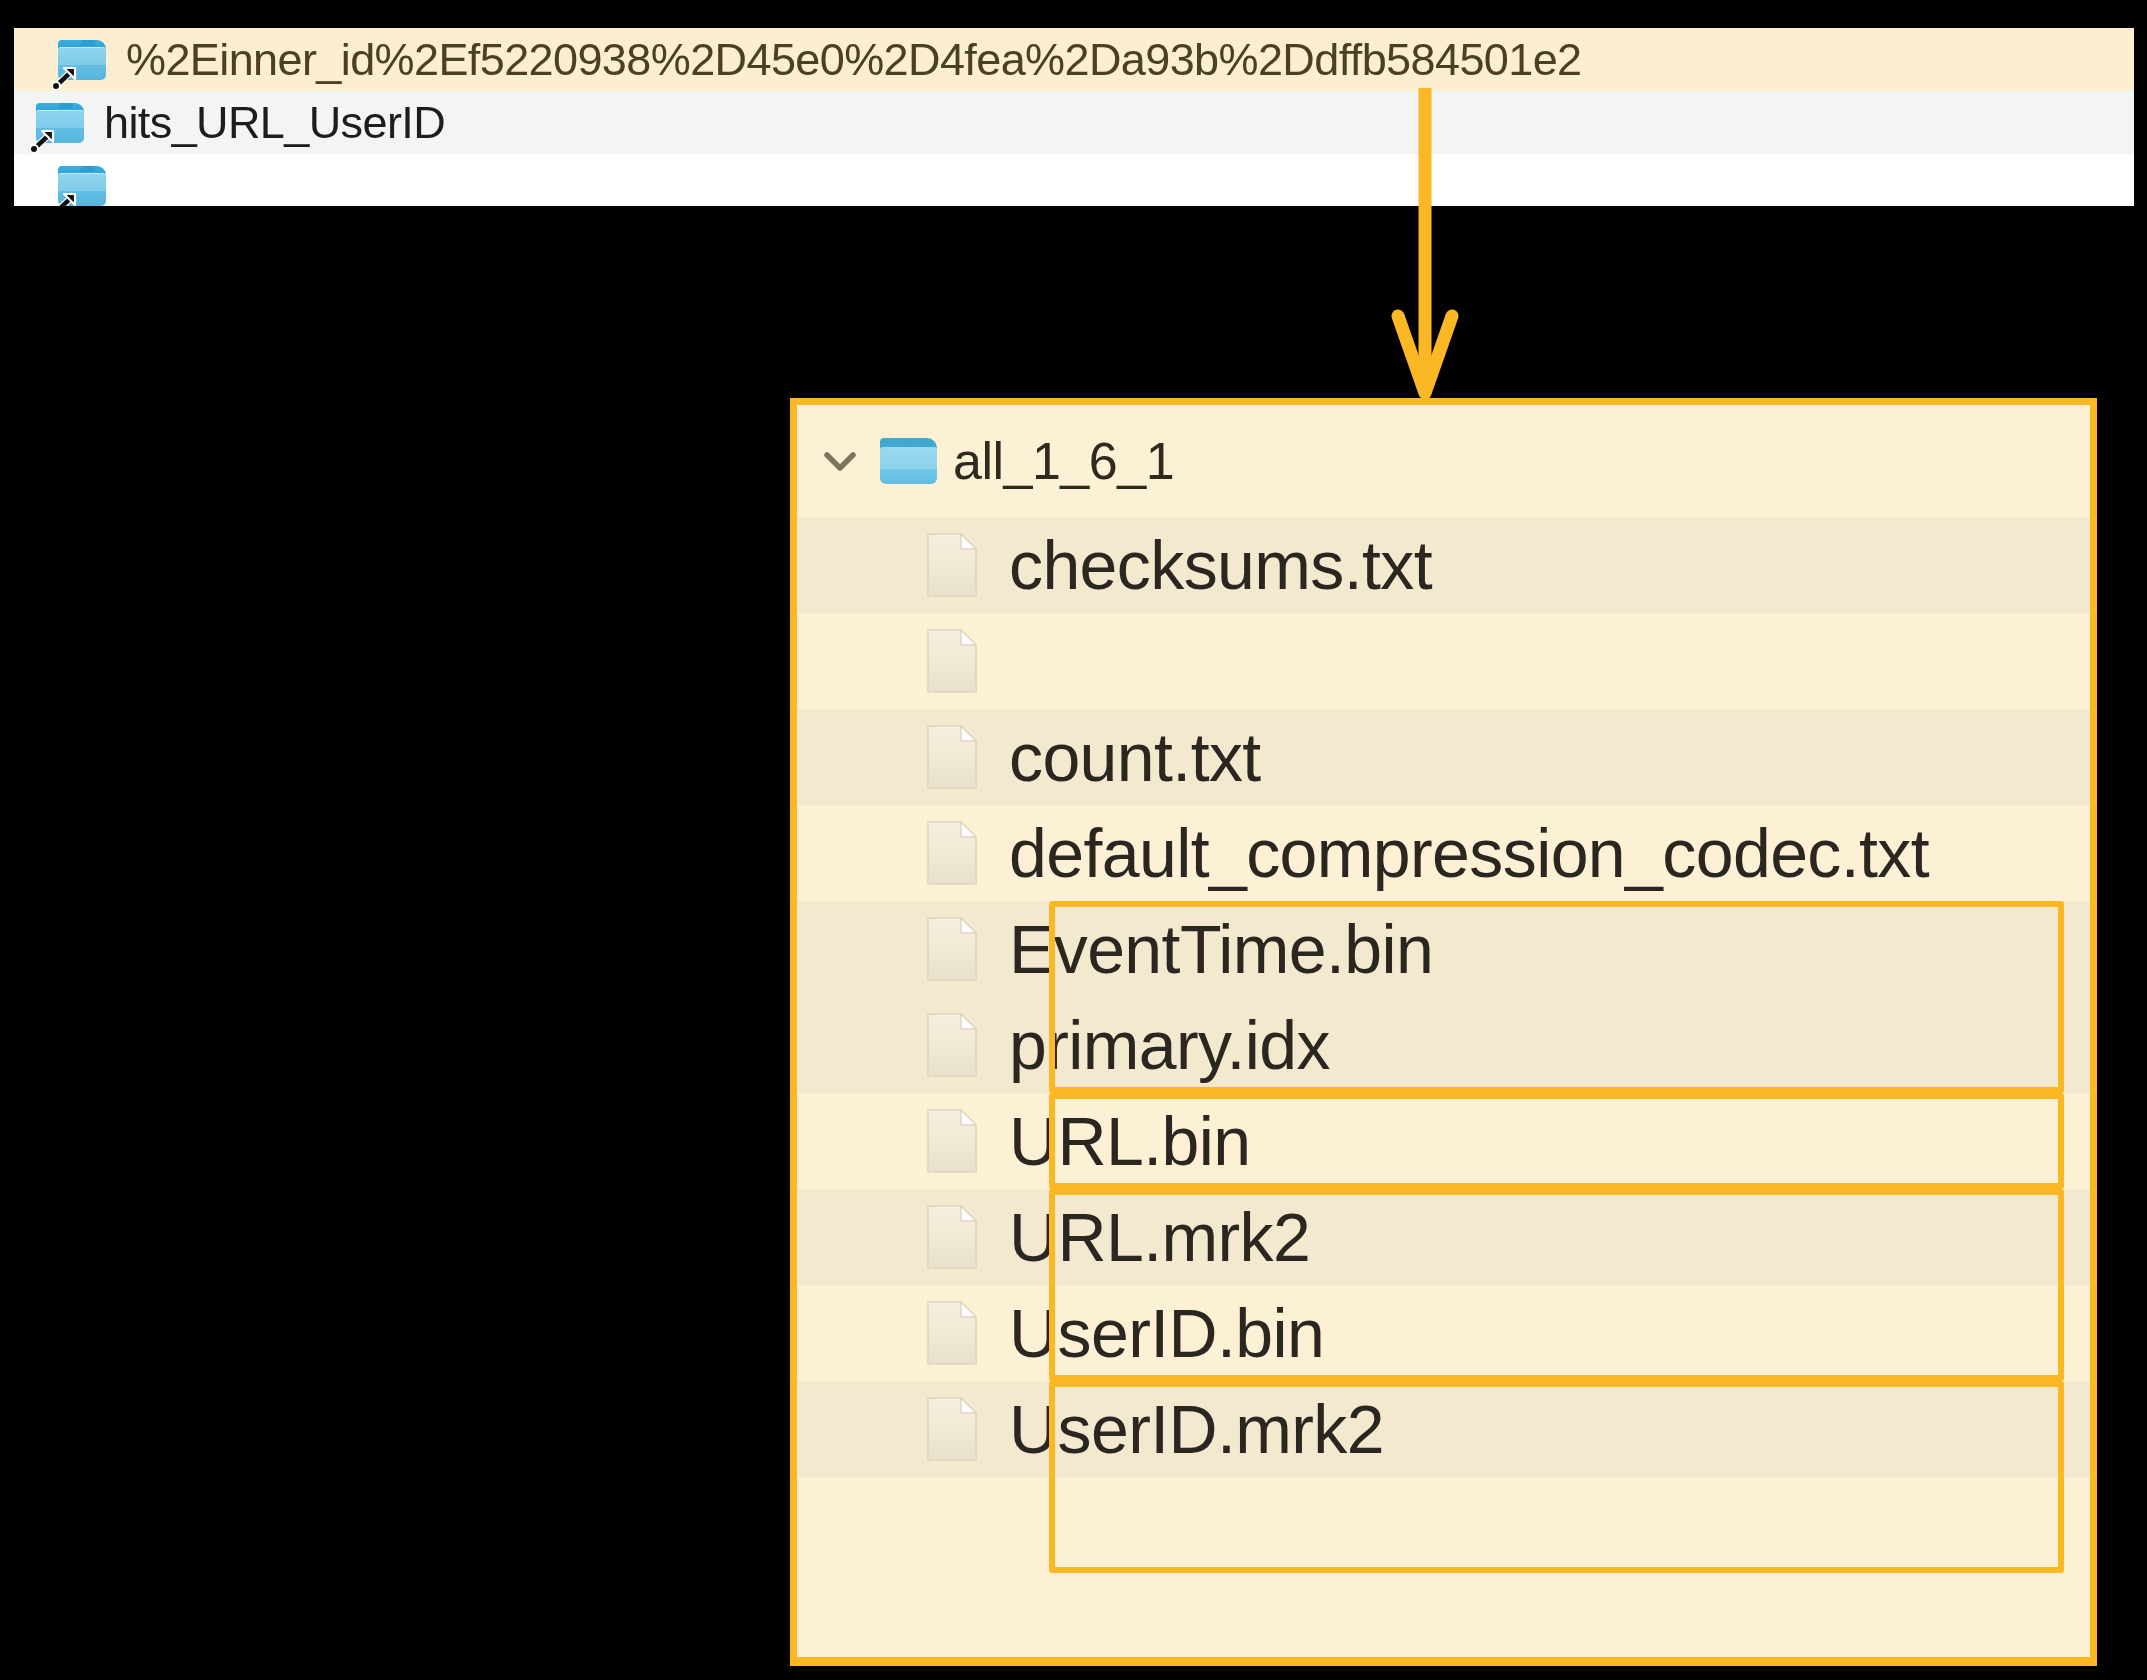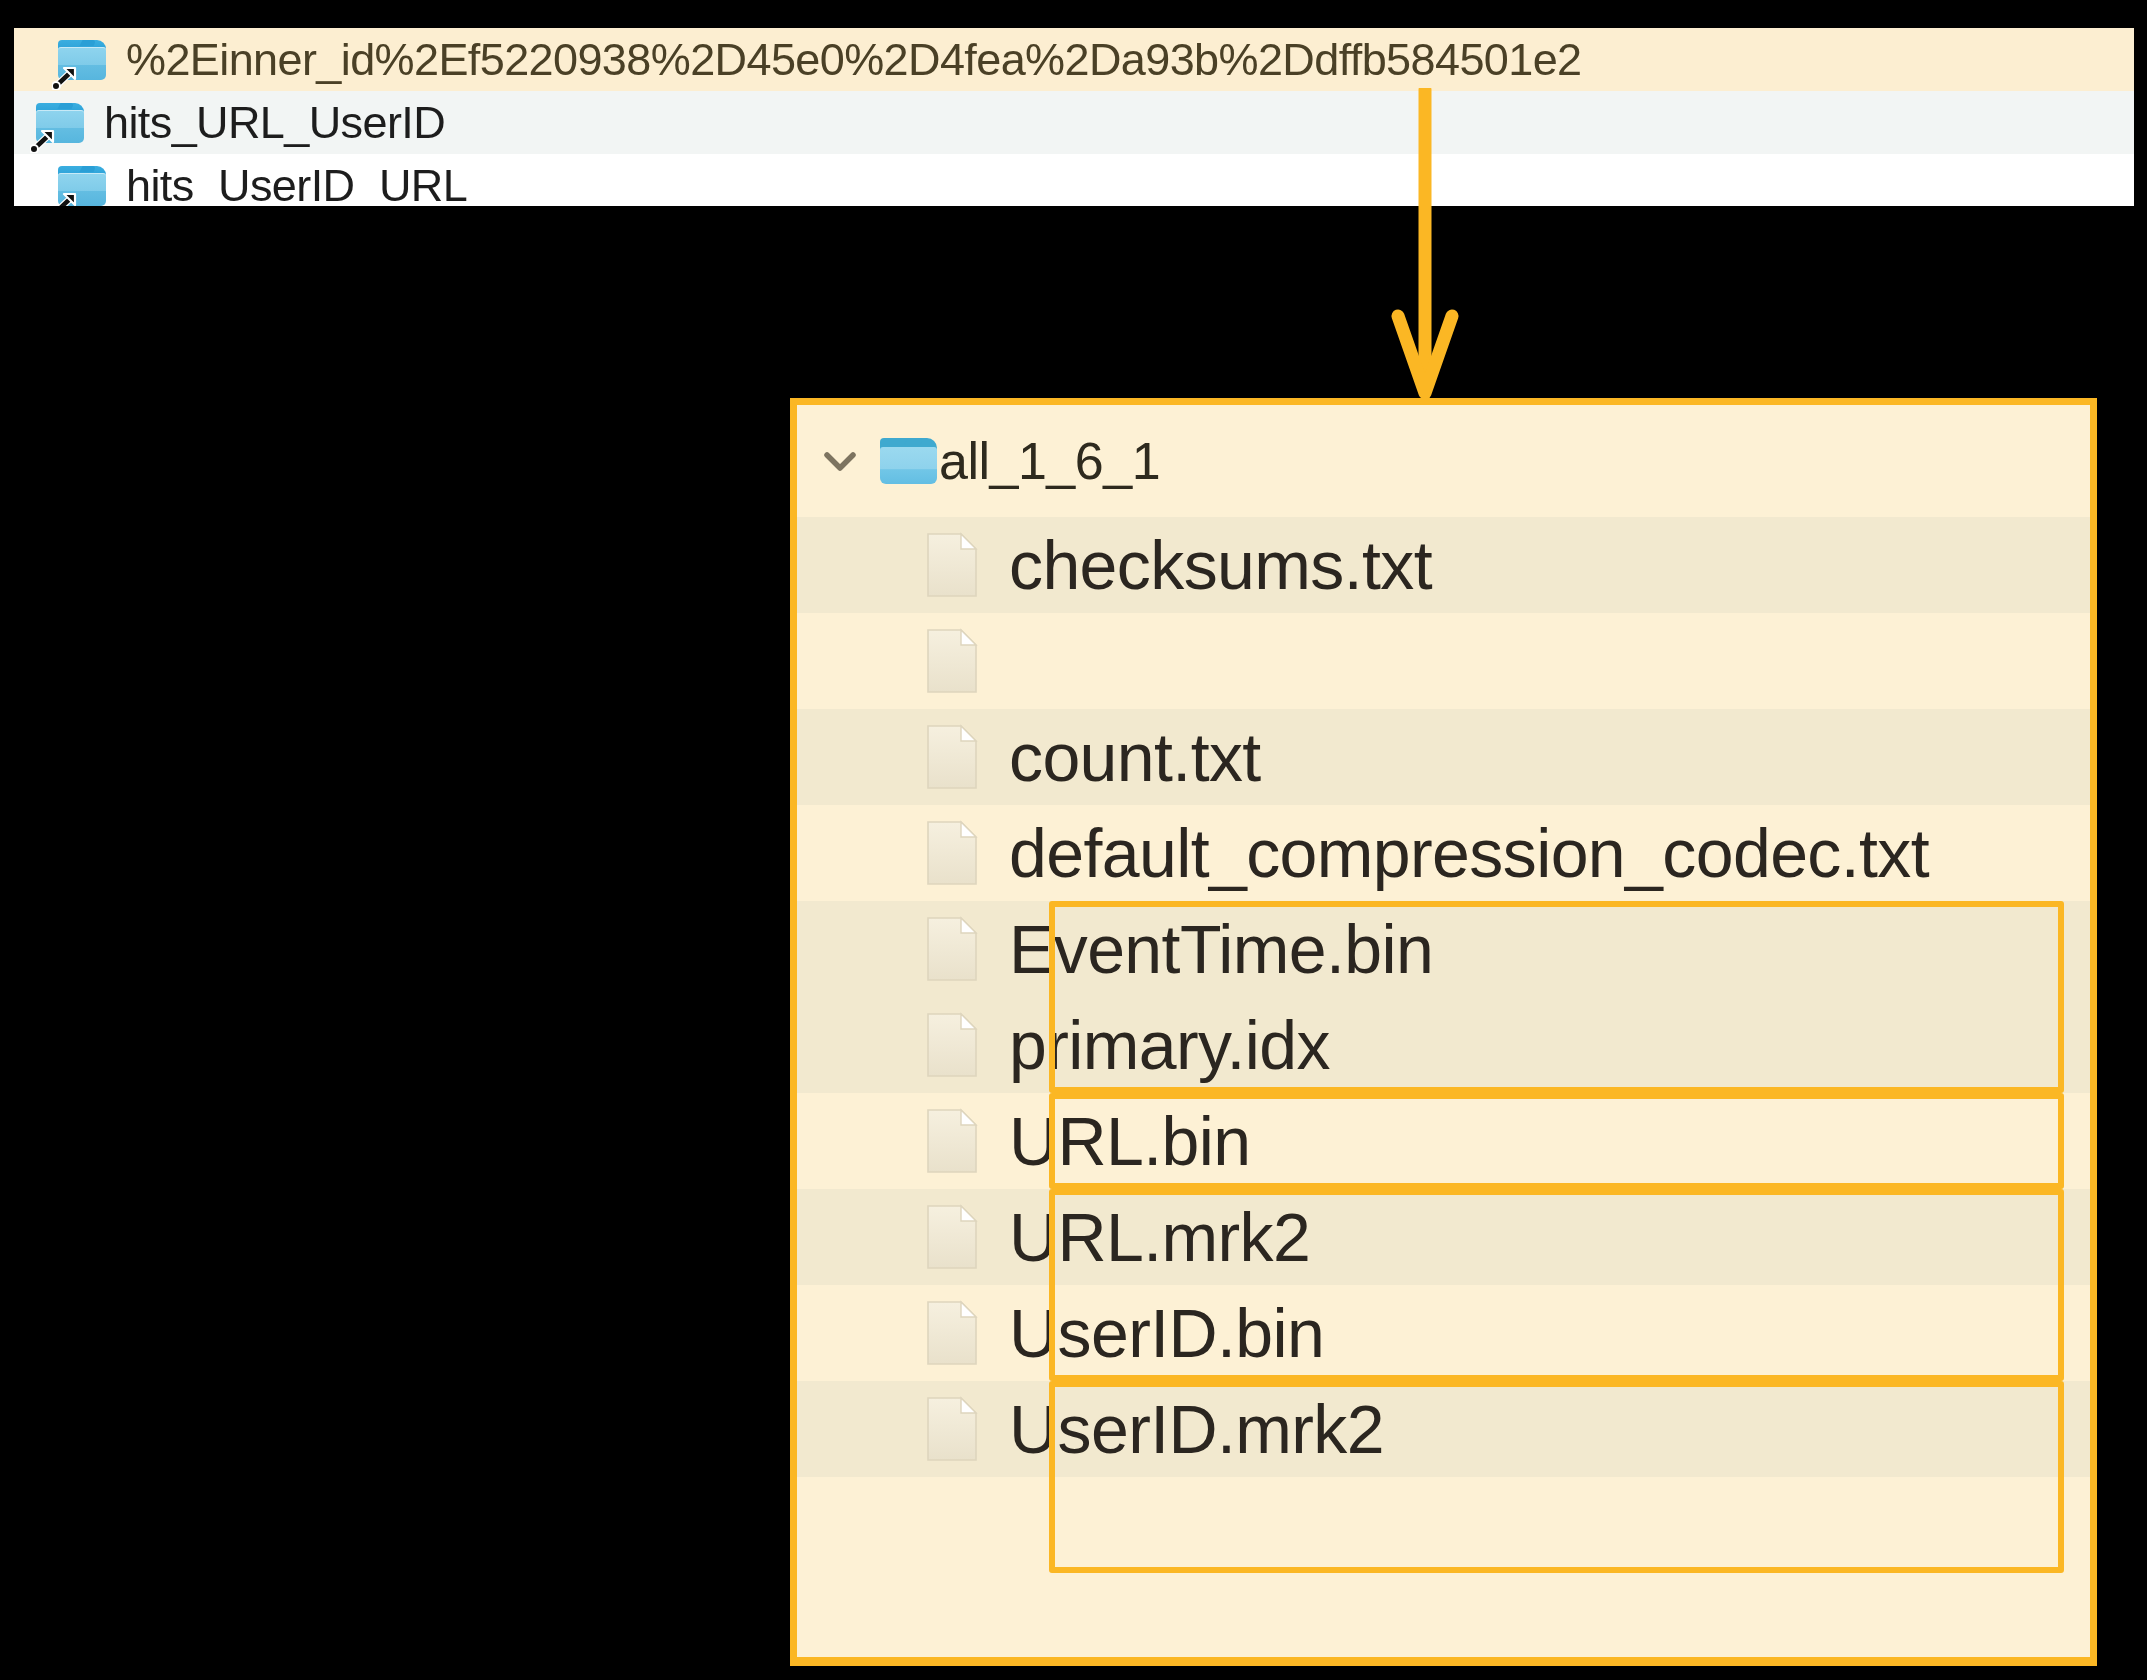--- a/index.html
+++ b/index.html
@@ -124,20 +124,21 @@
 
   
   #dir-row {
     height: 112px;
     padding-left: 22px;
   }
   #dir-row .dirname {
     font-size: 52px;
     color: #2e2a1e;
     letter-spacing: -0.5px;
+    margin-left: 14px;
   }
   .chevron {
     width: 42px; height: 42px;
     flex: 0 0 auto;
     margin-right: 18px;
   }
   .folder-ico-plain {
     position: relative;
     width: 60px;
     height: 48px;
@@ -229,21 +230,20 @@
       <span class="folder-ico">
         <span class="back"></span>
         <span class="front"></span>
         <svg class="symlink-arrow" viewBox="0 0 26 26">
           <path d="M3 23 L20 7" stroke="#ffffff" stroke-width="7" stroke-linecap="round" fill="none"></path>
           <path d="M3 23 L20 7" stroke="#111111" stroke-width="4.5" stroke-linecap="round" fill="none"></path>
           <path d="M12 4 L23 4 L23 15 Z" fill="#111111" stroke="#ffffff" stroke-width="2.2" stroke-linejoin="round"></path>
           <circle cx="4" cy="22" r="4" fill="#111111" stroke="#ffffff" stroke-width="2"></circle>
         </svg>
       </span>
-      <span class="label">hits_UserID_URL</span>
     </div>
   </div>
 
 <svg id="flow-arrow" viewBox="0 0 90 320" preserveAspectRatio="none">
   <path d="M45 2 L45 300" stroke="#fbb724" stroke-width="13" fill="none" stroke-linecap="round"></path>
   <path d="M18 228 L45 305 L72 228" stroke="#fbb724" stroke-width="13" fill="none" stroke-linecap="round" stroke-linejoin="round"></path>
 </svg>
 
 <div id="part-panel">
 

